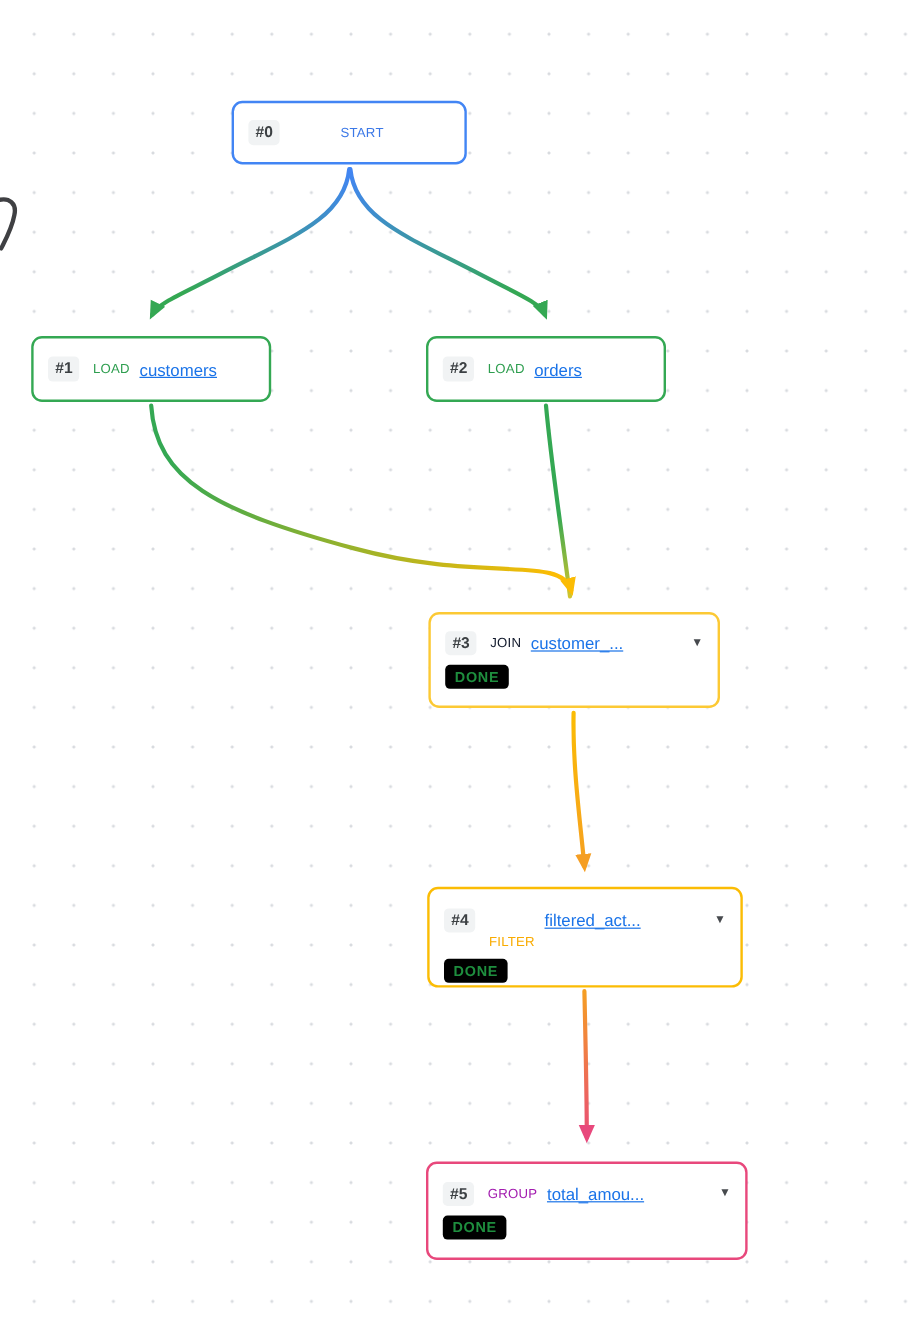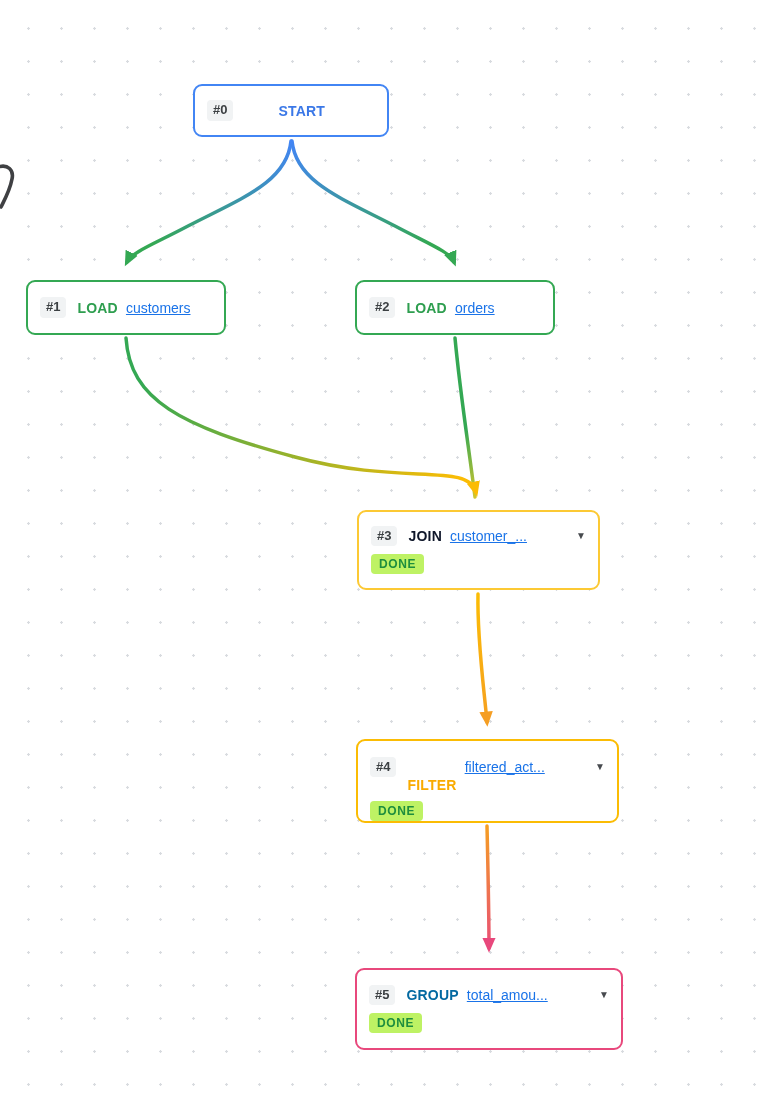--- a/index.html
+++ b/index.html
@@ -16,26 +16,26 @@
     position:absolute;box-sizing:border-box;background:#fff;
     border:2px solid #888;border-radius:9px;display:flex;
   }
   .node.small{align-items:center;padding:0 12px;}
   .node.big{flex-direction:column;justify-content:center;gap:8px;padding:10px 12px;}
   .row1{display:flex;align-items:center;width:100%;}
   .idb{
     background:#f1f3f4;color:#3c4043;font-weight:bold;font-size:13px;
     padding:3px 6px;border-radius:4px;line-height:1.1;flex:0 0 auto;
   }
-  .op{font-weight:bold;font-size:14px;margin-left:11px;letter-spacing:.2px;white-space:nowrap;}
+  .op{font-weight:normal;font-size:11px;margin-left:11px;letter-spacing:.2px;white-space:nowrap;}
   .node-start .op{flex:1;text-align:center;margin-right:16px;color:#3b78e7;}
   .lnk{color:#1a73e8;font-size:14px;text-decoration:underline;margin-left:8px;cursor:pointer;white-space:nowrap;text-align:right;}
   .caret{color:#474a4e;font-size:10px;margin-left:auto;padding-left:10px;cursor:pointer;line-height:1;}
   .done{
-    display:inline-block;background:#bef264;color:#1e8e3e;font-weight:bold;
+    display:inline-block;background:#000000;color:#1e8e3e;font-weight:bold;
     font-size:12px;padding:3px 8px;border-radius:4px;letter-spacing:.6px;line-height:1.2;
   }
 </style>
 </head>
 <body>
 
 <div class="canvas">
 
   <svg class="layer" width="763" height="1099" viewBox="0 0 763 1099">
     <defs>
@@ -128,21 +128,21 @@
       <span class="caret" style="color: rgb(71, 74, 78);">▼</span>
     </div>
     <div class="row2">
       <span class="done">DONE</span>
     </div>
   </div>
 
   <div class="node big" style="left: 355px; top: 968px; width: 268px; height: 82px; border-color: rgb(232, 72, 124);">
     <div class="row1">
       <span class="idb">#5</span>
-      <span class="op" style="color: #0369a1;">GROUP</span>
+      <span class="op" style="color: #a21caf;">GROUP</span>
       <a class="lnk">total_amou...</a>
       <span class="caret" style="color: rgb(71, 74, 78);">▼</span>
     </div>
     <div class="row2">
       <span class="done">DONE</span>
     </div>
   </div>
 
 </div>
 

